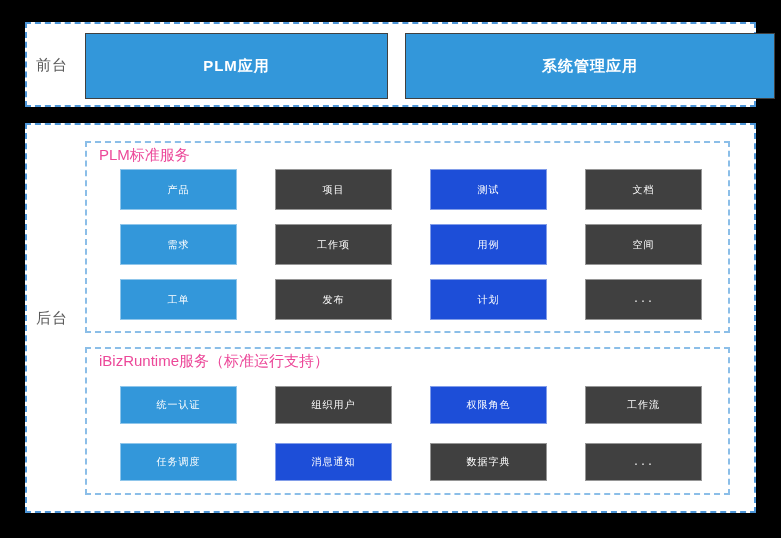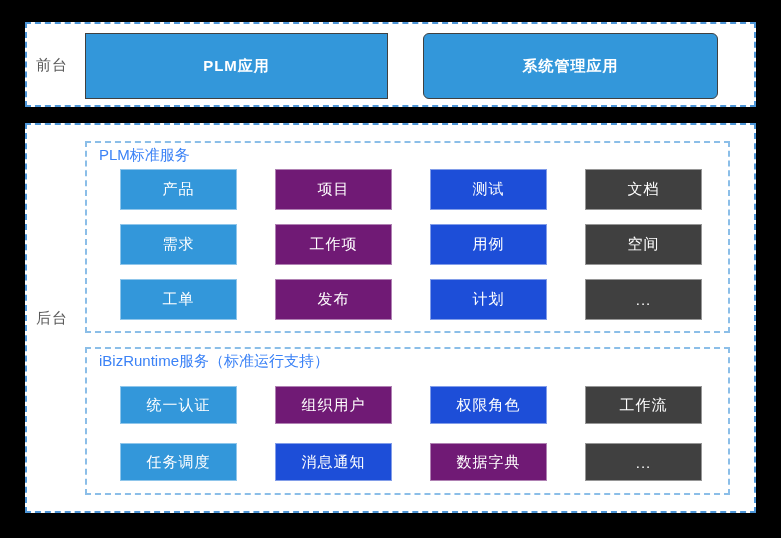--- a/index.html
+++ b/index.html
@@ -36,61 +36,62 @@
     border: 1px solid #404040;
     color: #ffffff;
     font-size: 15px;
     font-weight: bold;
     display: flex;
     align-items: center;
     justify-content: center;
     letter-spacing: 1px;
   }
   .app-button.plm { left: 58px;  width: 303px; }
-  .app-button.sys { left: 396px; width: 295px; border-radius: 6px; }
+  .app-button.sys { left: 378px; width: 370px; }
 
   .service-group {
     position: absolute;
     left: 58px;
     width: 645px;
     border: 2px dashed #8bbee8;
     background: #ffffff;
   }
   .service-group.g1 { top: 16px;  height: 192px; }
   .service-group.g2 { top: 222px; height: 148px; }
 
   .group-title {
     position: absolute;
     left: 12px; top: 3px;
-    color: #3b82f6;
+    color: #ec4899;
     font-size: 15px;
     white-space: nowrap;
   }
 
   .grid {
     position: absolute;
     left: 33px;
     display: grid;
     grid-template-columns: repeat(4, 117px);
     column-gap: 38px;
   }
   .g1 .grid { top: 26px; grid-auto-rows: 41px; row-gap: 14px; }
   .g2 .grid { top: 37px; grid-auto-rows: 38px; row-gap: 19px; }
 
   .cell {
     display: flex;
     align-items: center;
     justify-content: center;
     color: #ffffff;
-    font-size: 15px;
+    font-size: 10px;
     letter-spacing: 1px;
     border: 1px solid rgba(255,255,255,0.45);
+    font-family: Liberation Mono, monospace;
   }
   .cell.blue        { background: #3397da; }
-  .cell.teal        { background: #701a75; }
+  .cell.teal        { background: #404040; }
   .cell.green       { background: #1d4ed8; }
   .cell.light_green { background: #404040; }
 </style>
 </head>
 <body>
 
 <div class="panel front-panel">
   <div class="zone-label">前台</div>
   <div class="app-button plm">PLM应用</div>
   <div class="app-button sys">系统管理应用</div>

